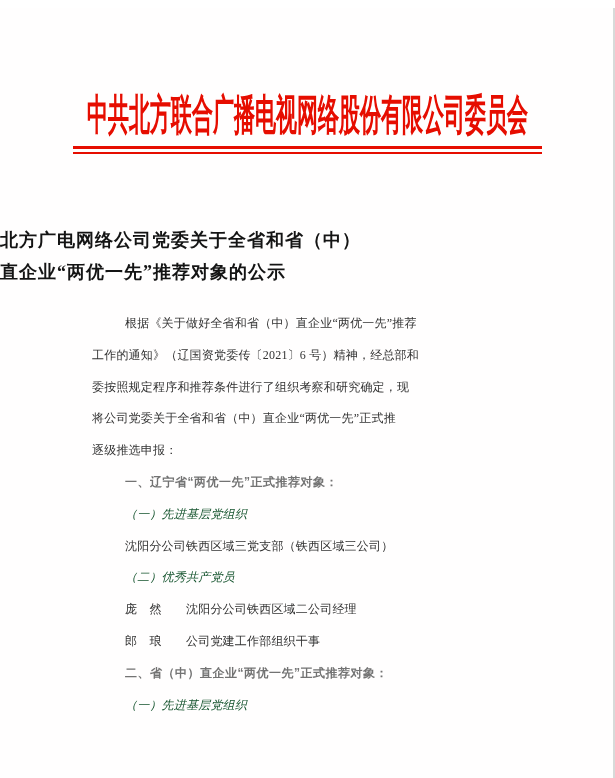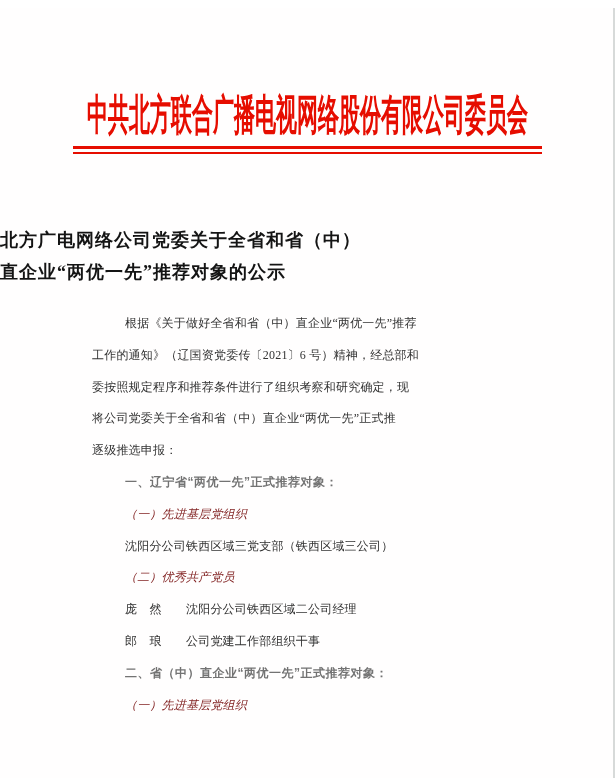--- a/index.html
+++ b/index.html
@@ -88,21 +88,21 @@
   
   .style-heading {
     font-family: "Liberation Sans", sans-serif;
     font-weight: bold;
     letter-spacing: 0.5px;
     color: #737373;
   }
   
   .style-sub {
     font-style: italic;
-    color: #7f1d1d;
+    color: #14532d;
   }
 </style>
 </head>
 <body>
 
 <div class="page">
 
   <div class="scan-edge"></div>
 
   <div class="letterhead">中共北方联合广播电视网络股份有限公司委员会</div>

